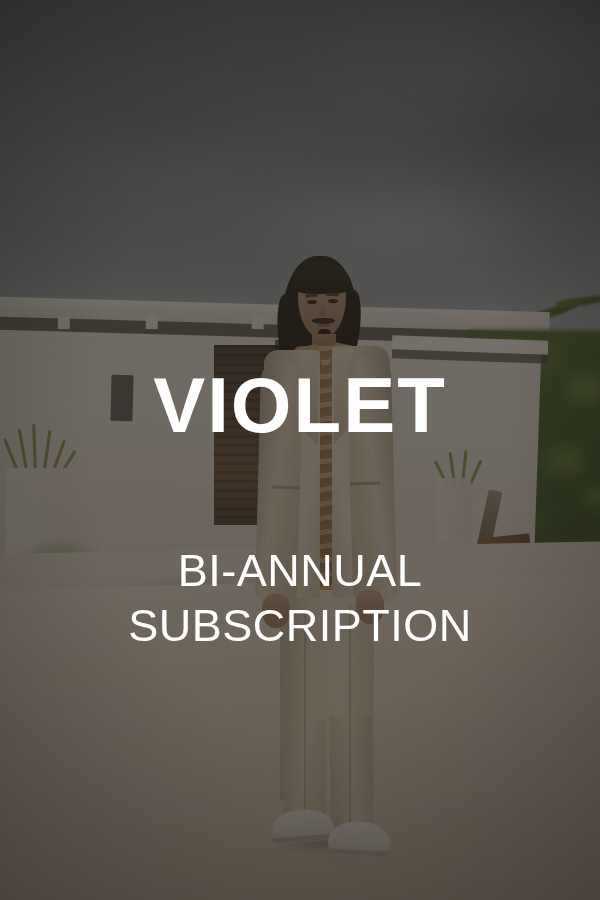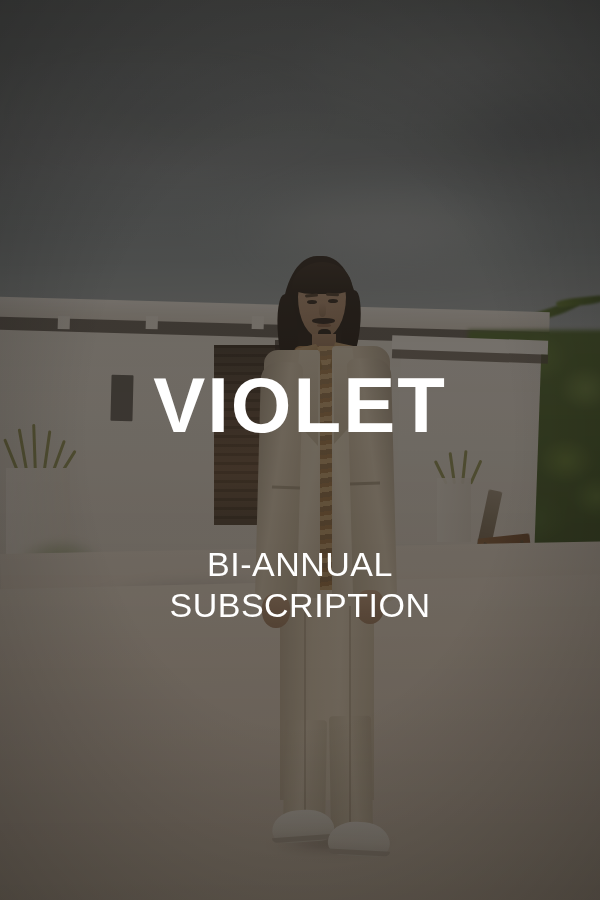--- a/index.html
+++ b/index.html
@@ -355,21 +355,21 @@
     margin-top:366px;
     font-size:78px;
     font-weight:700;
     letter-spacing:2px;
     color:#ffffff;
     line-height:1;
     white-space:nowrap;
   }
   #subscription-label {
     margin-top:100px;
-    font-size:34px;
+    font-size:45px;
     font-weight:500;
     letter-spacing:.5px;
     color:#ffffff;
     line-height:1.22;
     text-align:center;
     white-space:pre-line;
   }
 </style>
 </head>
 <body>

